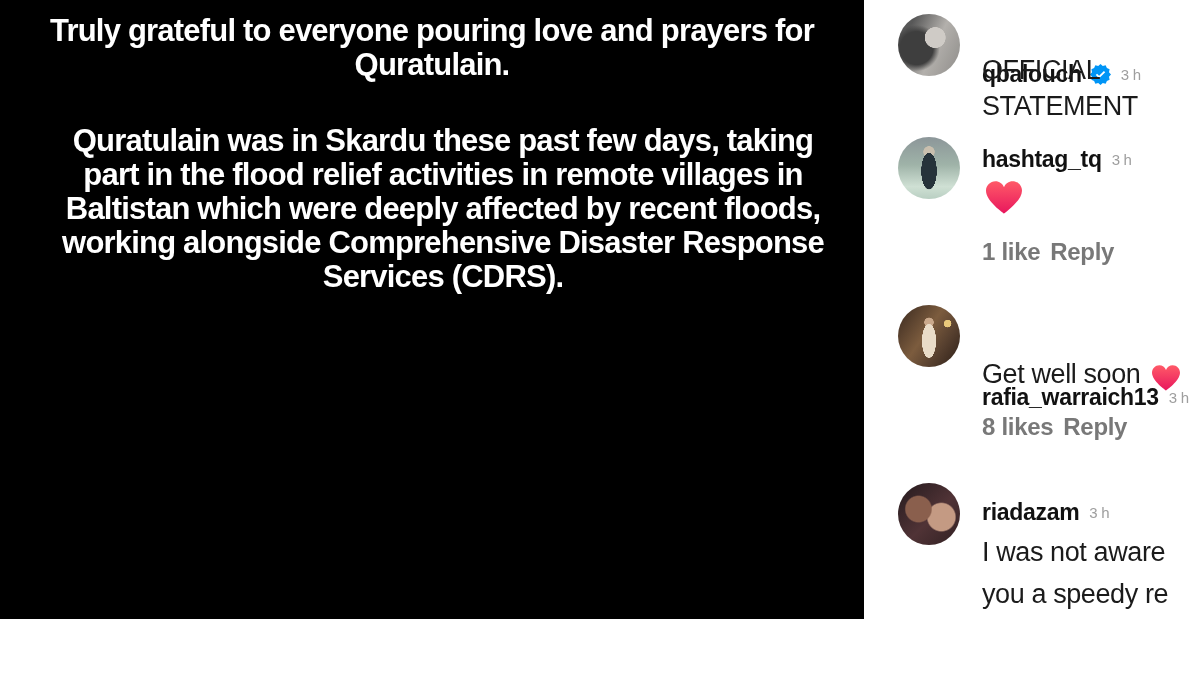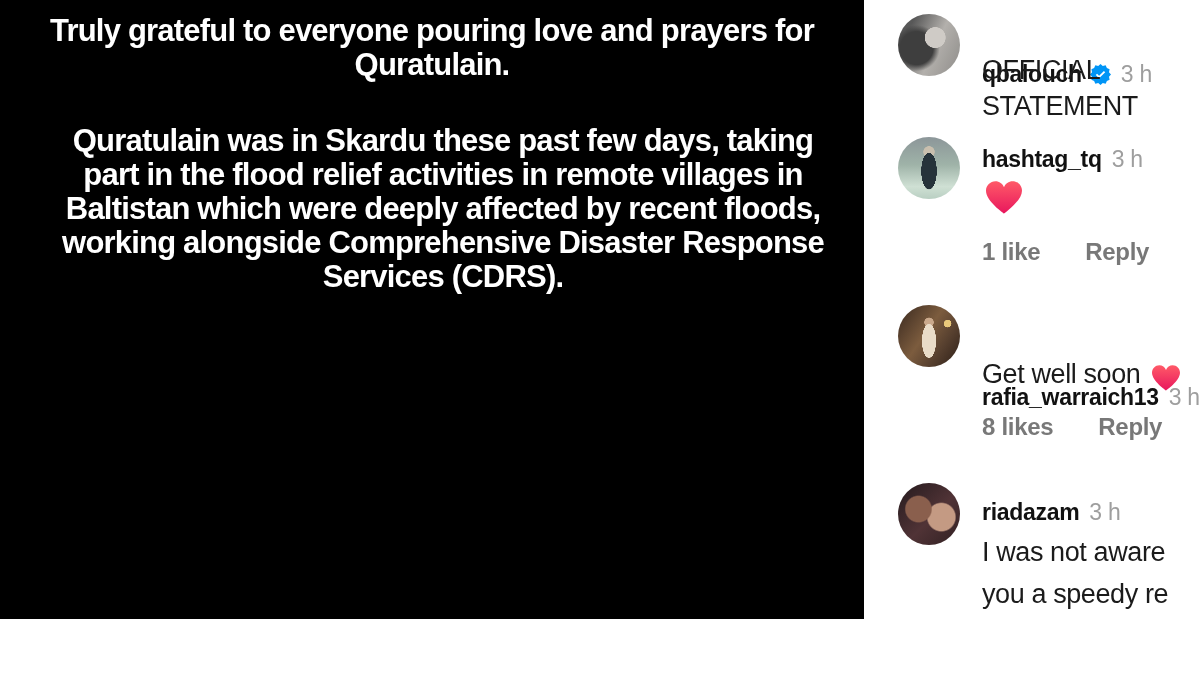--- a/index.html
+++ b/index.html
@@ -104,21 +104,21 @@
     color: #111111;
     letter-spacing: -0.3px;
   }
   .verified-badge {
     display: inline-flex;
     width: 21px; height: 21px;
     margin-left: 8px;
   }
   .timestamp {
     margin-left: 10px;
-    font-size: 23px;
+    font-size: 15px;
     color: #9e9e9e;
     letter-spacing: -0.3px;
   }
 
   .comment-text {
     position: absolute;
     left: 118px;
     font-size: 27px;
     line-height: 42px;
     color: #1b1b1b;
@@ -126,21 +126,21 @@
     white-space: pre-line;
   }
   .text-1 { top: 52px; line-height: 36px; }
   .text-3 { top: 353px; white-space: nowrap; }
   .text-4 { top: 531px; white-space: pre-line; width: 300px; }
 
   .comment-actions {
     position: absolute;
     left: 118px;
     display: flex;
-    gap: 45px;
+    gap: 10px;
     font-size: 24px;
     font-weight: 600;
     color: #787878;
     letter-spacing: -0.3px;
     white-space: nowrap;
   }
   .actions-2 { top: 238px; }
   .actions-3 { top: 413px; }
 
   

